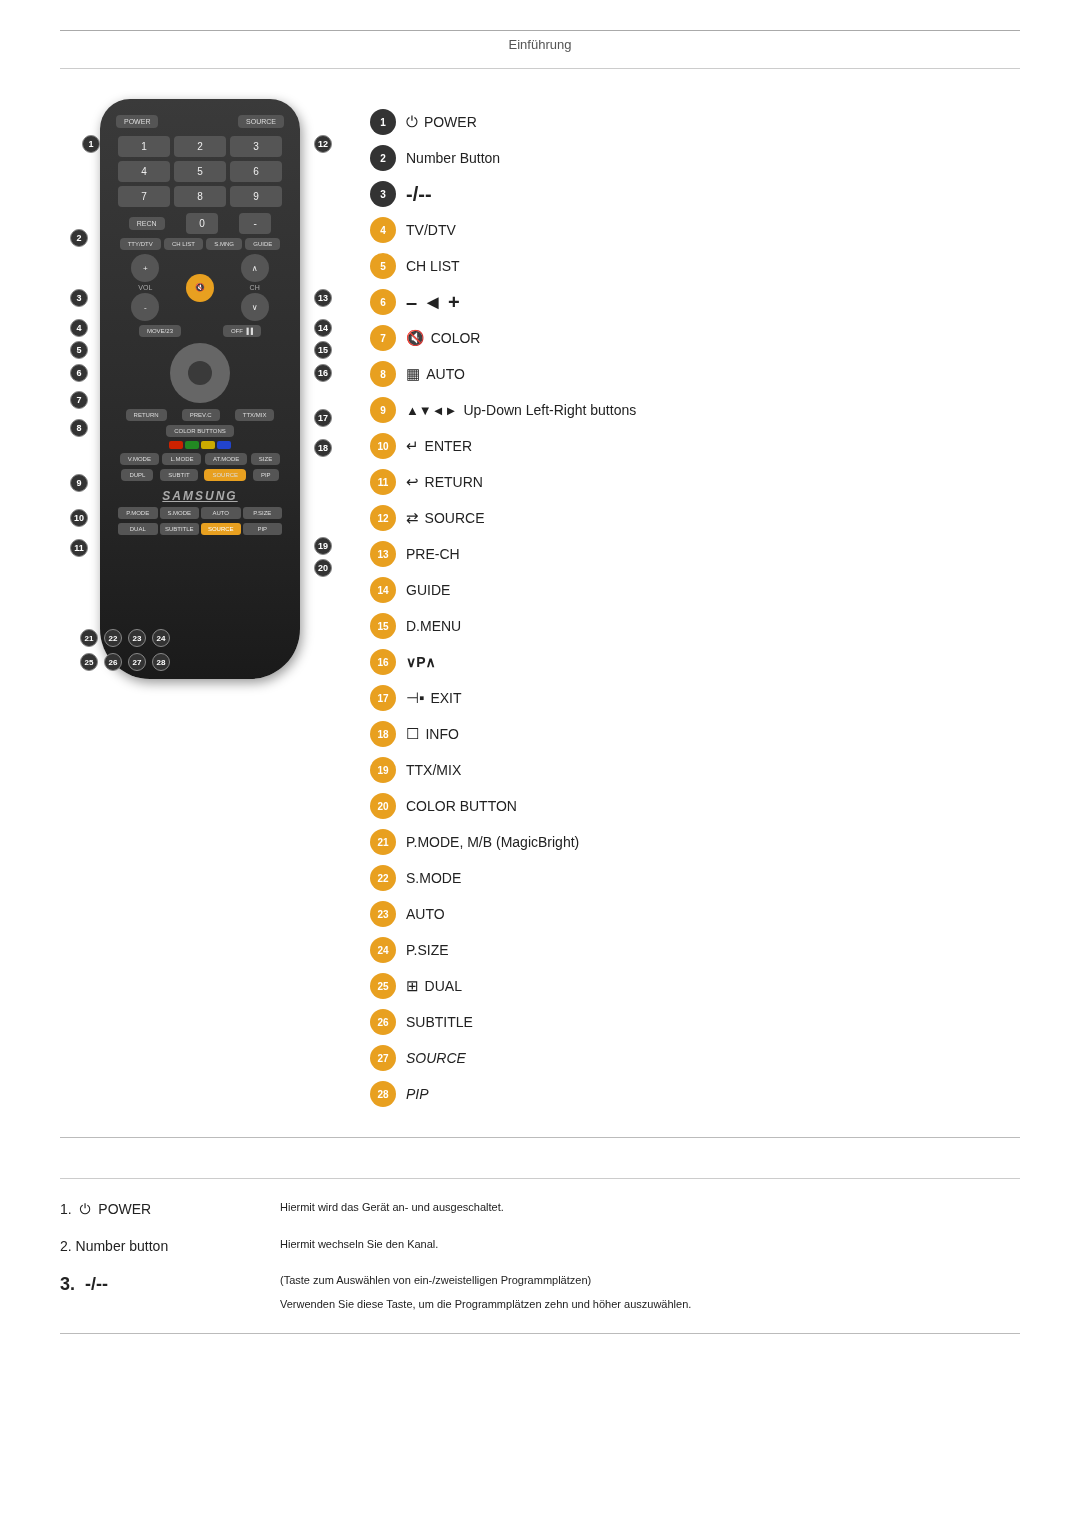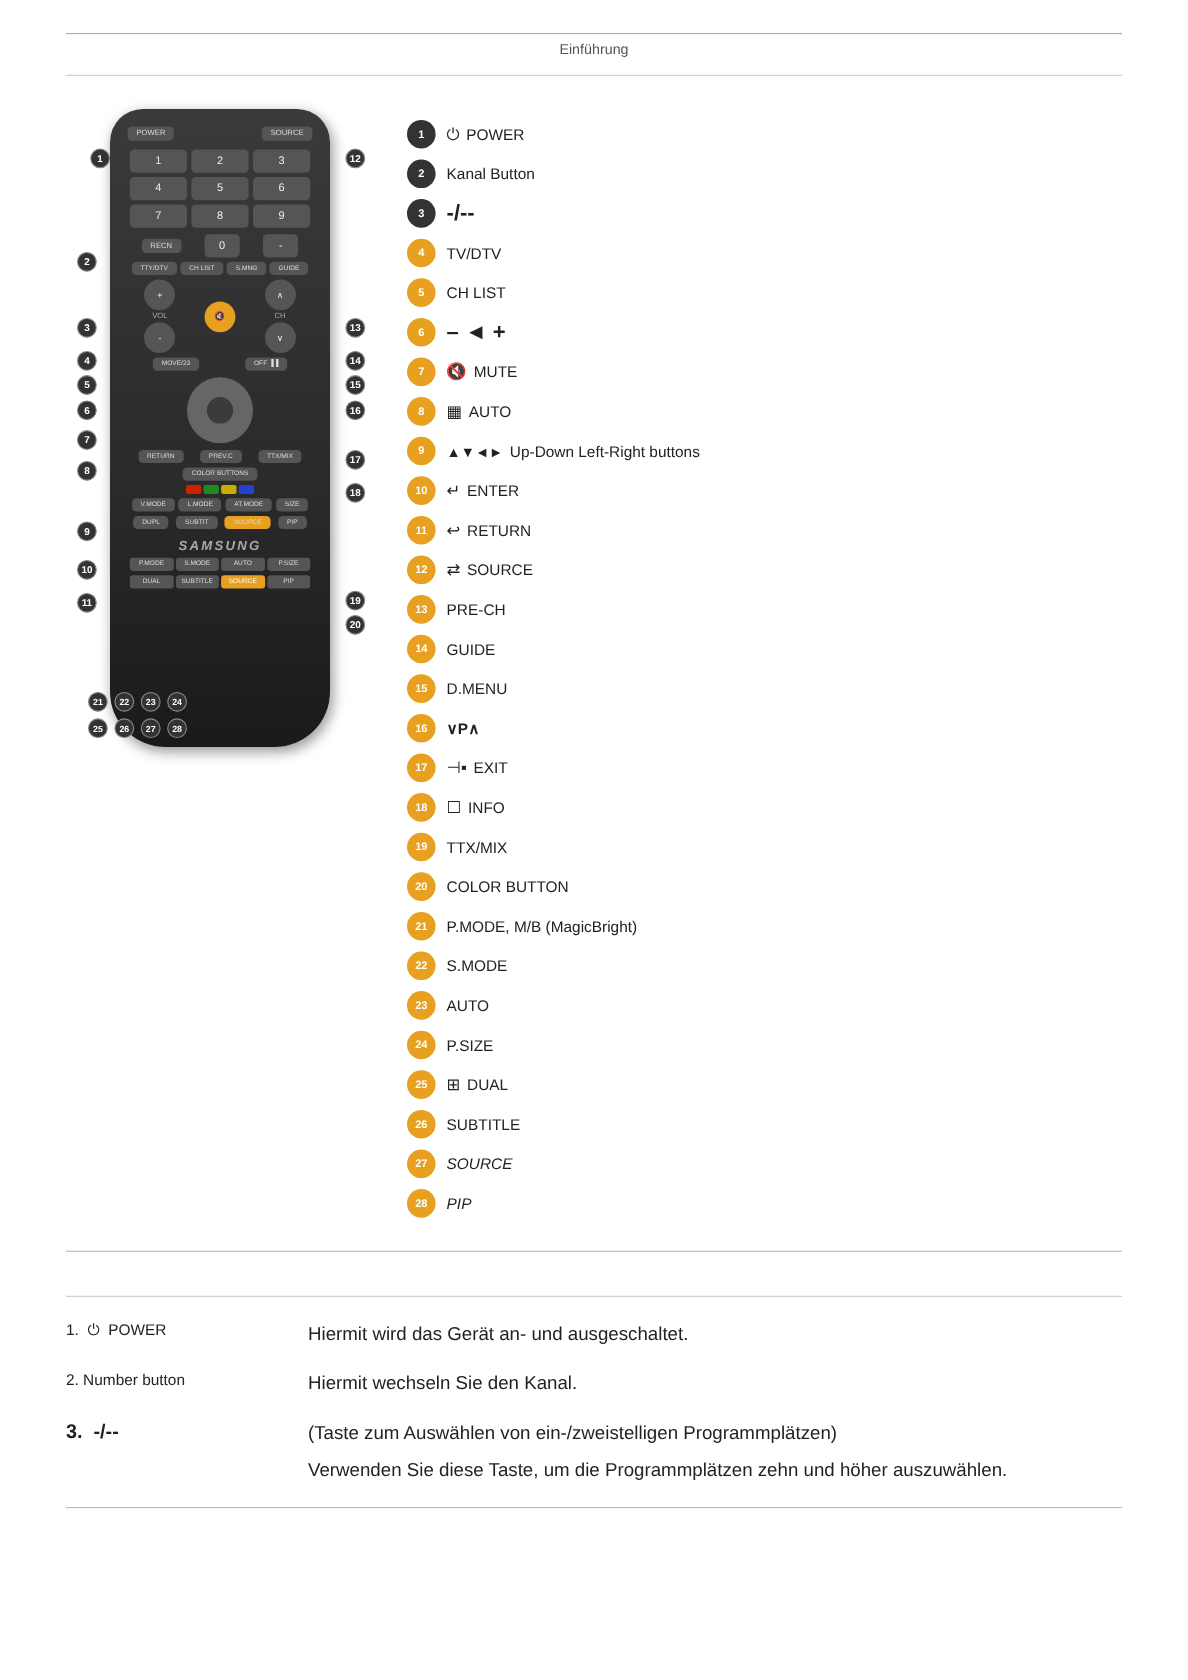--- a/index.html
+++ b/index.html
@@ -134,21 +134,21 @@
       flex-shrink: 0;
       font-size: 14px;
       color: #222;
       display: flex;
       align-items: flex-start;
       padding-top: 2px;
     }
 
     .desc-right {
       flex: 1;
-      font-size: 17px;
+      font-size: 11px;
       color: #222;
       line-height: 1.6;
     }
 
     
     .remote-top-buttons {
       display: flex;
       justify-content: space-between;
       margin-bottom: 8px;
       padding: 0 4px;
@@ -239,20 +239,21 @@
     }
 
     .remote-samsung {
       text-align: center;
       color: #aaa;
       font-size: 12px;
       font-weight: bold;
       letter-spacing: 2px;
       margin: 8px 0 4px 0;
       font-style: italic;
+      text-decoration: underline;
     }
 
     .remote-bottom-grid {
       display: grid;
       grid-template-columns: repeat(4, 1fr);
       gap: 2px;
       margin: 4px 6px;
     }
 
     .remote-bottom-btn {
@@ -454,21 +455,21 @@
     <div class="labels-area">
 
       <div class="label-row">
         <div class="label-num num-dark">1</div>
         <span class="label-icon">⏻</span>
         <span class="label-text">POWER</span>
       </div>
 
       <div class="label-row">
         <div class="label-num num-dark">2</div>
-        <span class="label-text">Kanal Button</span>
+        <span class="label-text">Number Button</span>
       </div>
 
       <div class="label-row">
         <div class="label-num num-dark">3</div>
         <span class="label-text-large">-/--</span>
       </div>
 
       <div class="label-row">
         <div class="label-num num-orange">4</div>
         <span class="label-text">TV/DTV</span>
@@ -480,21 +481,21 @@
       </div>
 
       <div class="label-row">
         <div class="label-num num-orange">6</div>
         <span class="label-text-large">– ◄ +</span>
       </div>
 
       <div class="label-row">
         <div class="label-num num-orange">7</div>
         <span class="label-icon">🔇</span>
-        <span class="label-text">MUTE</span>
+        <span class="label-text">COLOR</span>
       </div>
 
       <div class="label-row">
         <div class="label-num num-orange">8</div>
         <span class="label-icon">▦</span>
         <span class="label-text">AUTO</span>
       </div>
 
       <div class="label-row">
         <div class="label-num num-orange">9</div>

